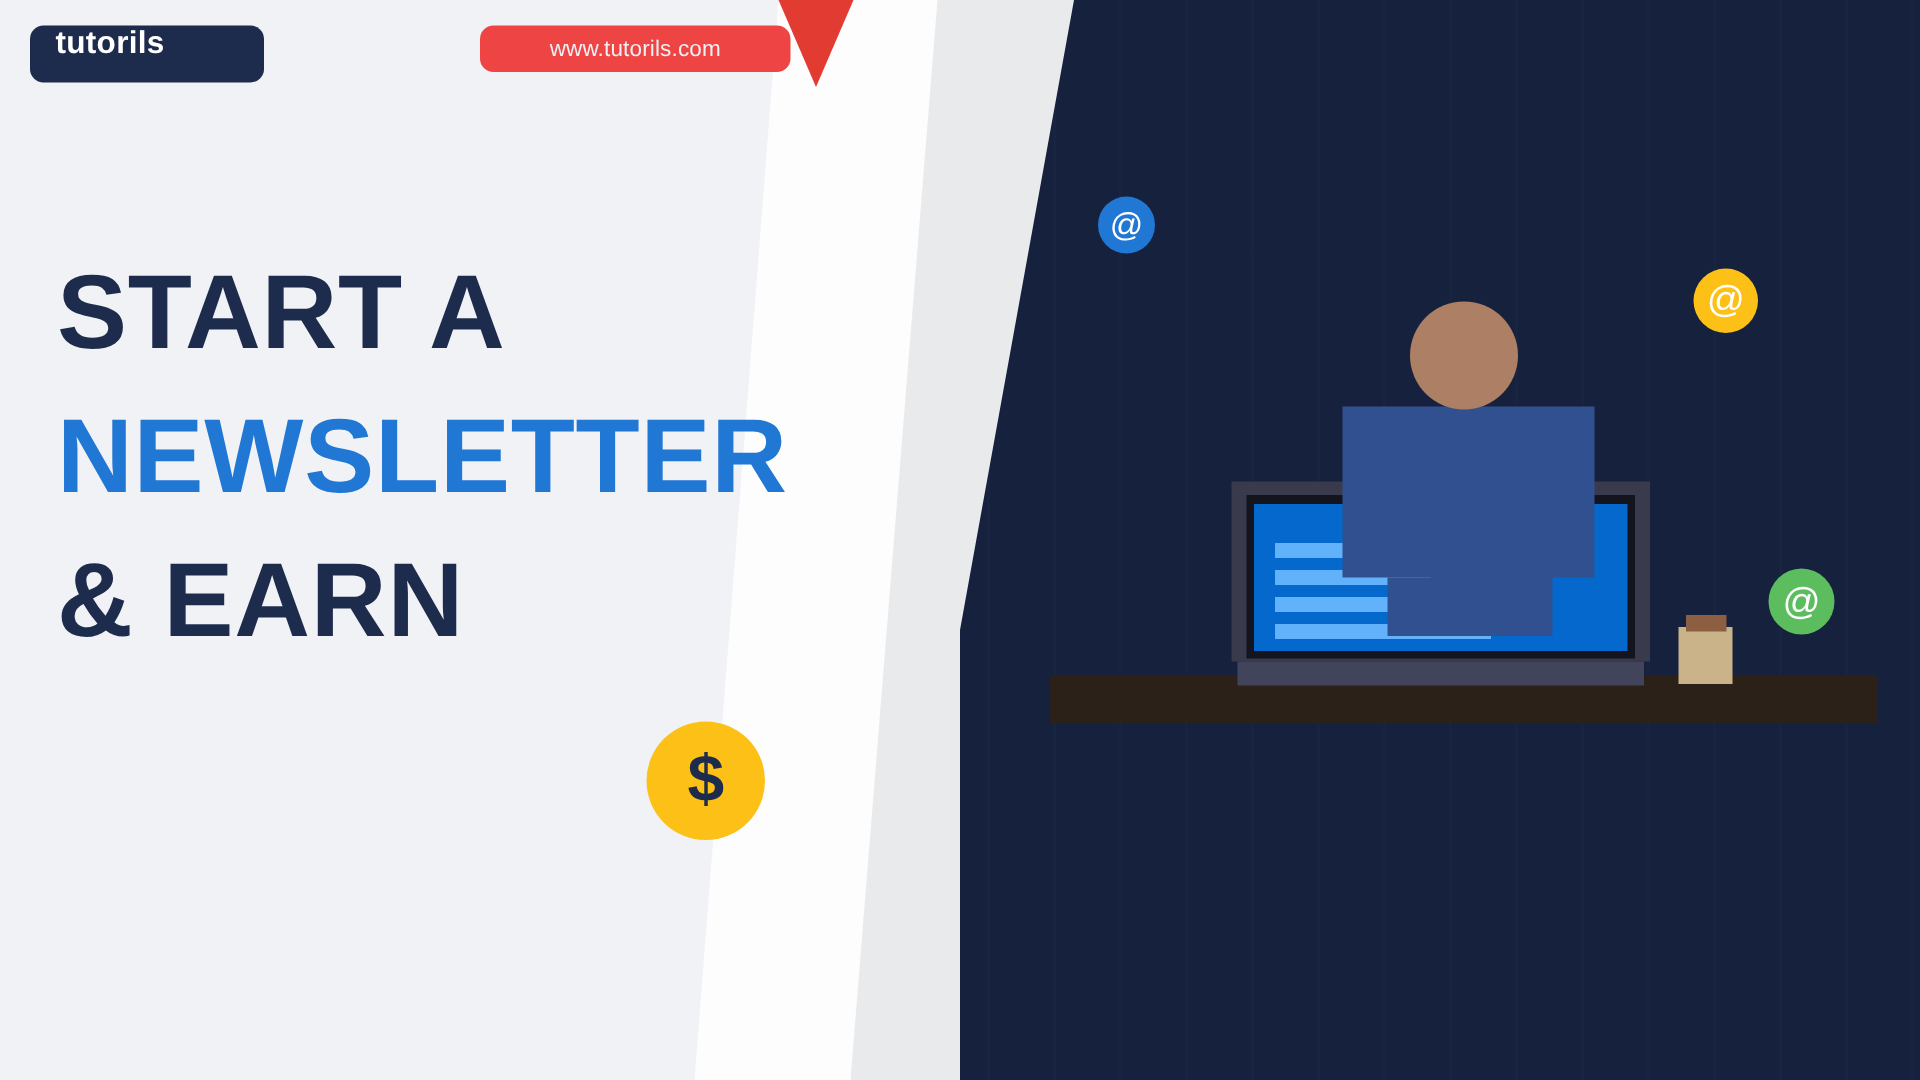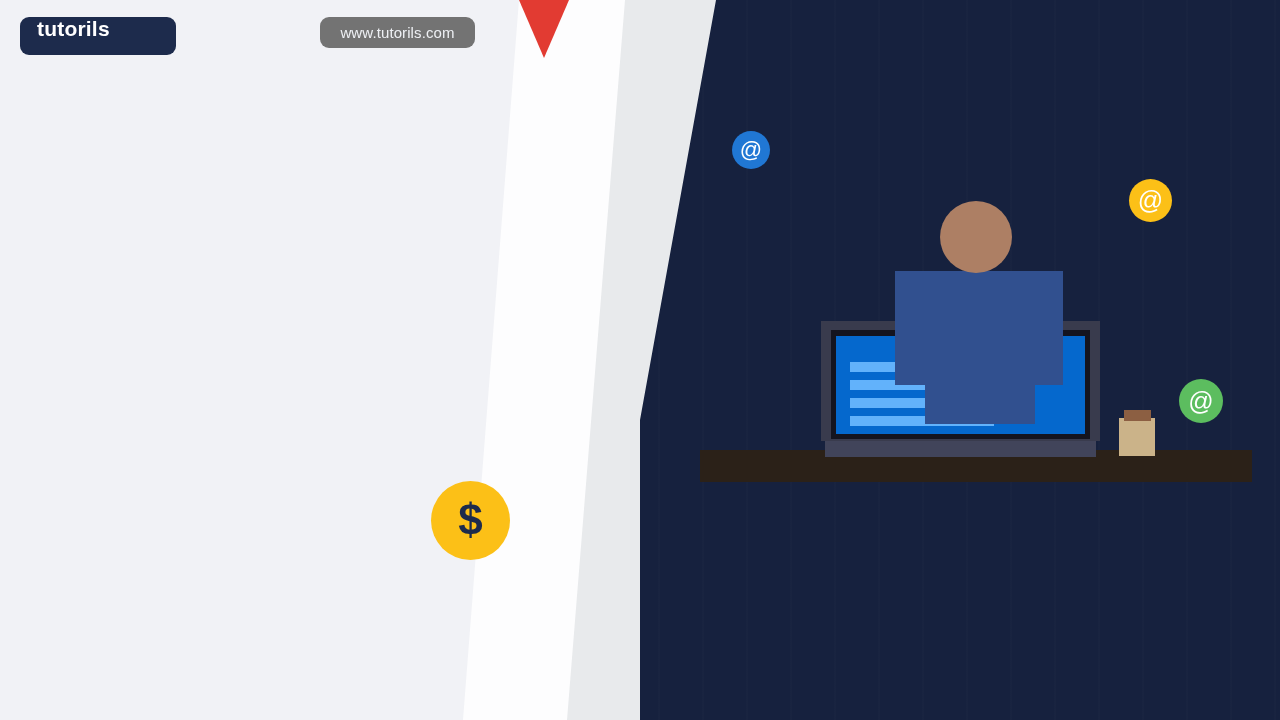--- a/index.html
+++ b/index.html
@@ -92,23 +92,23 @@
     color: #ffffff;
     font-size: 21px;
     font-weight: bold;
     letter-spacing: 0.2px;
   }
 
   .url-pill {
     position: absolute;
     left: 320px;
     top: 17px;
-    width: 155px;
+    width: 207px;
     height: 31px;
-    background: #737373;
+    background: #ef4444;
     border-radius: 9px;
     display: flex;
     align-items: center;
     justify-content: center;
     box-sizing: border-box;
   }
   .url-pill .url-text {
     color: #eef0f4;
     font-size: 15px;
     letter-spacing: 0.1px;
@@ -282,20 +282,25 @@
   <div class="accent-triangle"></div>
 
   <div class="logo-pill">
     <span class="logo-text">tutorils</span>
   </div>
 
   <div class="url-pill">
     <span class="url-text">www.tutorils.com</span>
   </div>
 
+  <div class="headline">
+    <div class="hl-line hl-dark">START A</div>
+    <div class="hl-line hl-blue">NEWSLETTER</div>
+    <div class="hl-line hl-dark">&amp; EARN</div>
+  </div>
 
   <div class="coin-dollar">
     <span class="coin-glyph">$</span>
   </div>
 
   <div class="illus desk"></div>
 
   <div class="illus laptop-shell"></div>
   <div class="illus laptop-bezel"></div>
   <div class="illus laptop-screen" id="laptop-screen">

